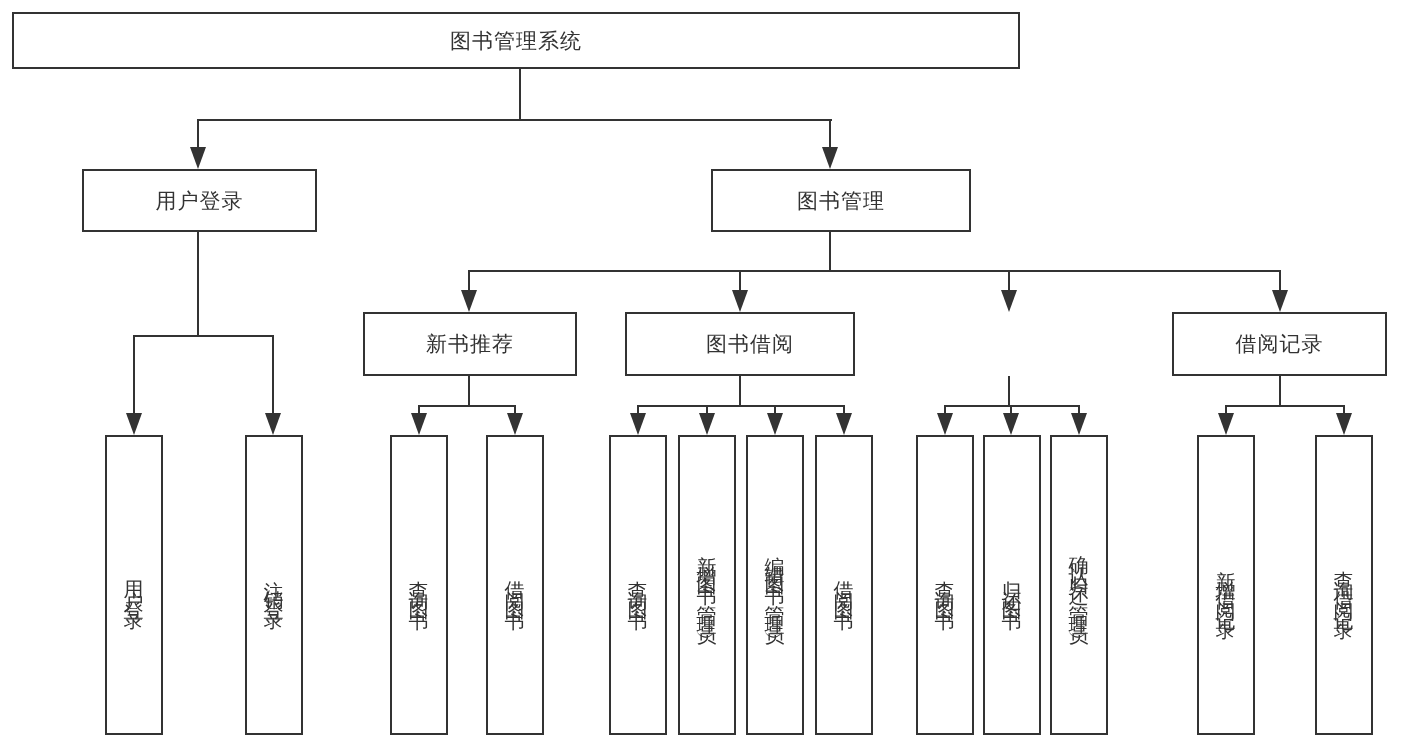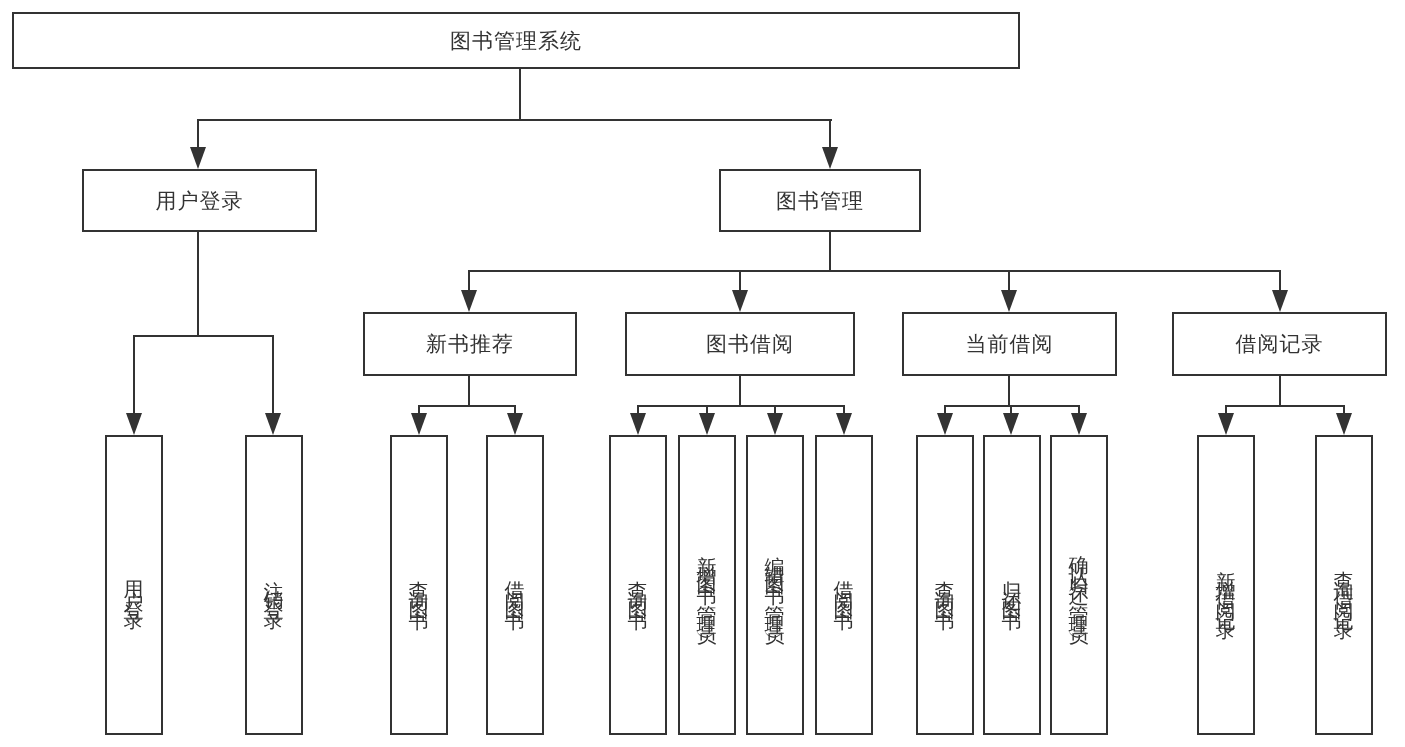--- a/index.html
+++ b/index.html
@@ -58,32 +58,29 @@
 
 <div id="stage">
 
   <div class="box hbox" style="left:12px; top:12px; width:1008px; height:57px;">
     <span>图书管理系统</span>
   </div>
 
   <div class="box hbox" style="left:82px; top:169px; width:235px; height:63px;">
     <span>用户登录</span>
   </div>
-  <div class="box hbox" style="left:711px; top:169px; width:202px; height:63px;margin-left:8px;">
+  <div class="box hbox" style="left:711px; top:169px; width:260px; height:63px;">
     <span>图书管理</span>
   </div>
 
   <div class="box hbox" style="left:363px; top:312px; width:214px; height:64px;">
     <span>新书推荐</span>
   </div>
   <div class="box hbox" style="left:625px; top:312px; width:230px; height:64px;padding-left:20px;">
     <span>图书借阅</span>
-  </div>
-  <div class="box hbox" style="left:902px; top:312px; width:215px; height:64px;">
-    <span>当前借阅</span>
   </div>
   <div class="box hbox" style="left:1172px; top:312px; width:215px; height:64px;">
     <span>借阅记录</span>
   </div>
 
   <div class="box vbox" style="left:105px; top:435px; width:58px; height:300px;">
     <span class="vtext">用户登录</span>
   </div>
   <div class="box vbox" style="left:245px; top:435px; width:58px; height:300px;">
     <span class="vtext">注销登录</span>

